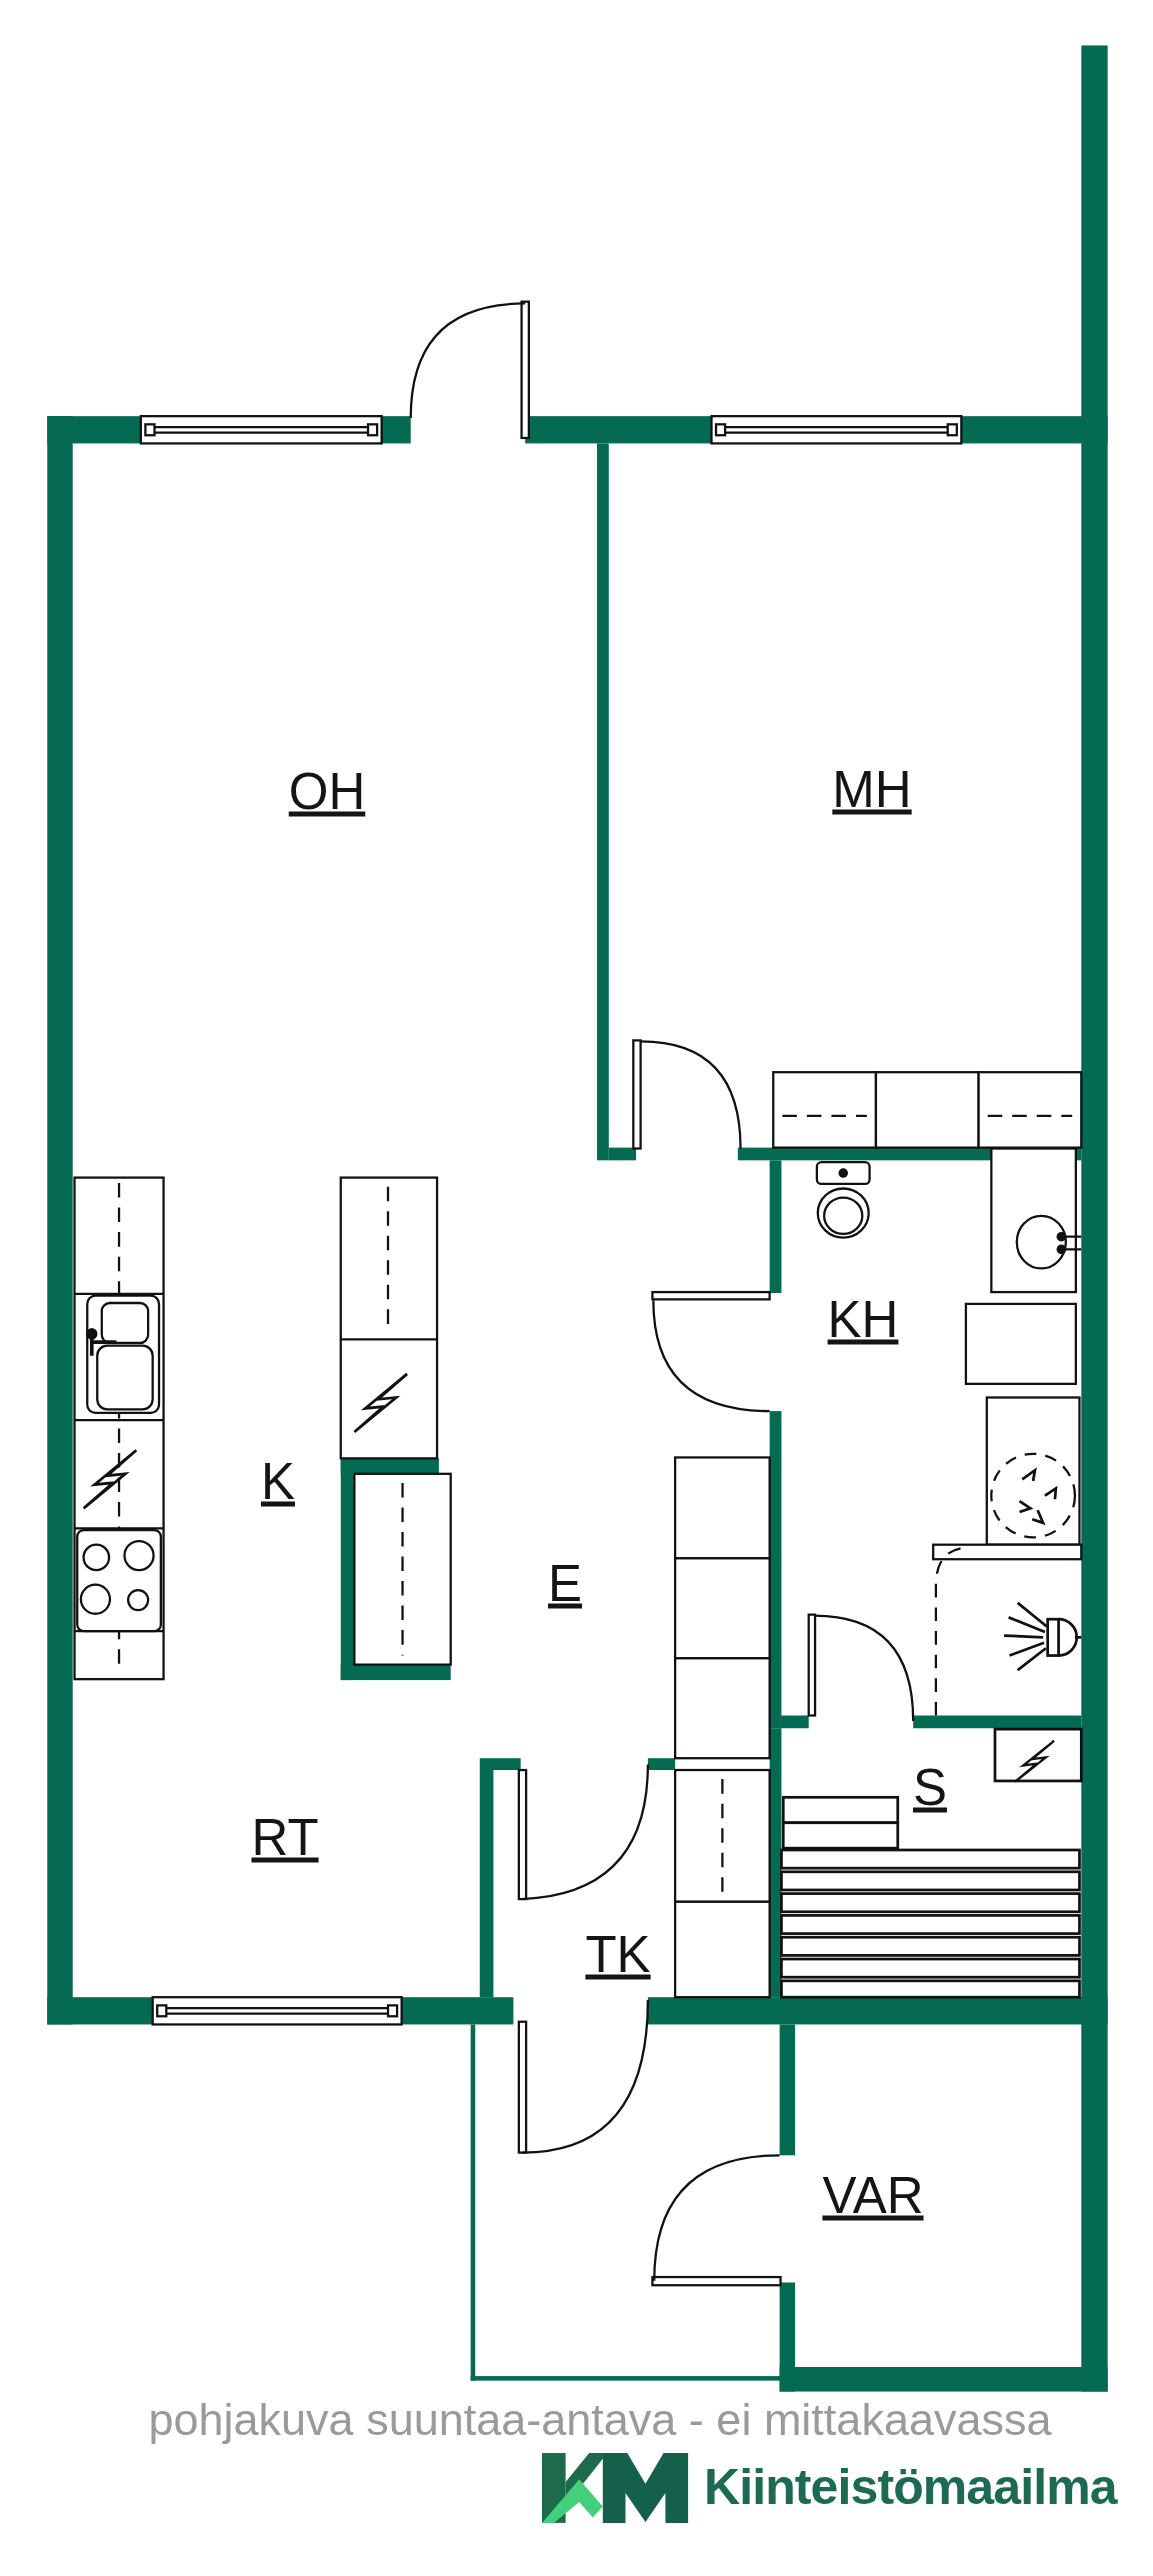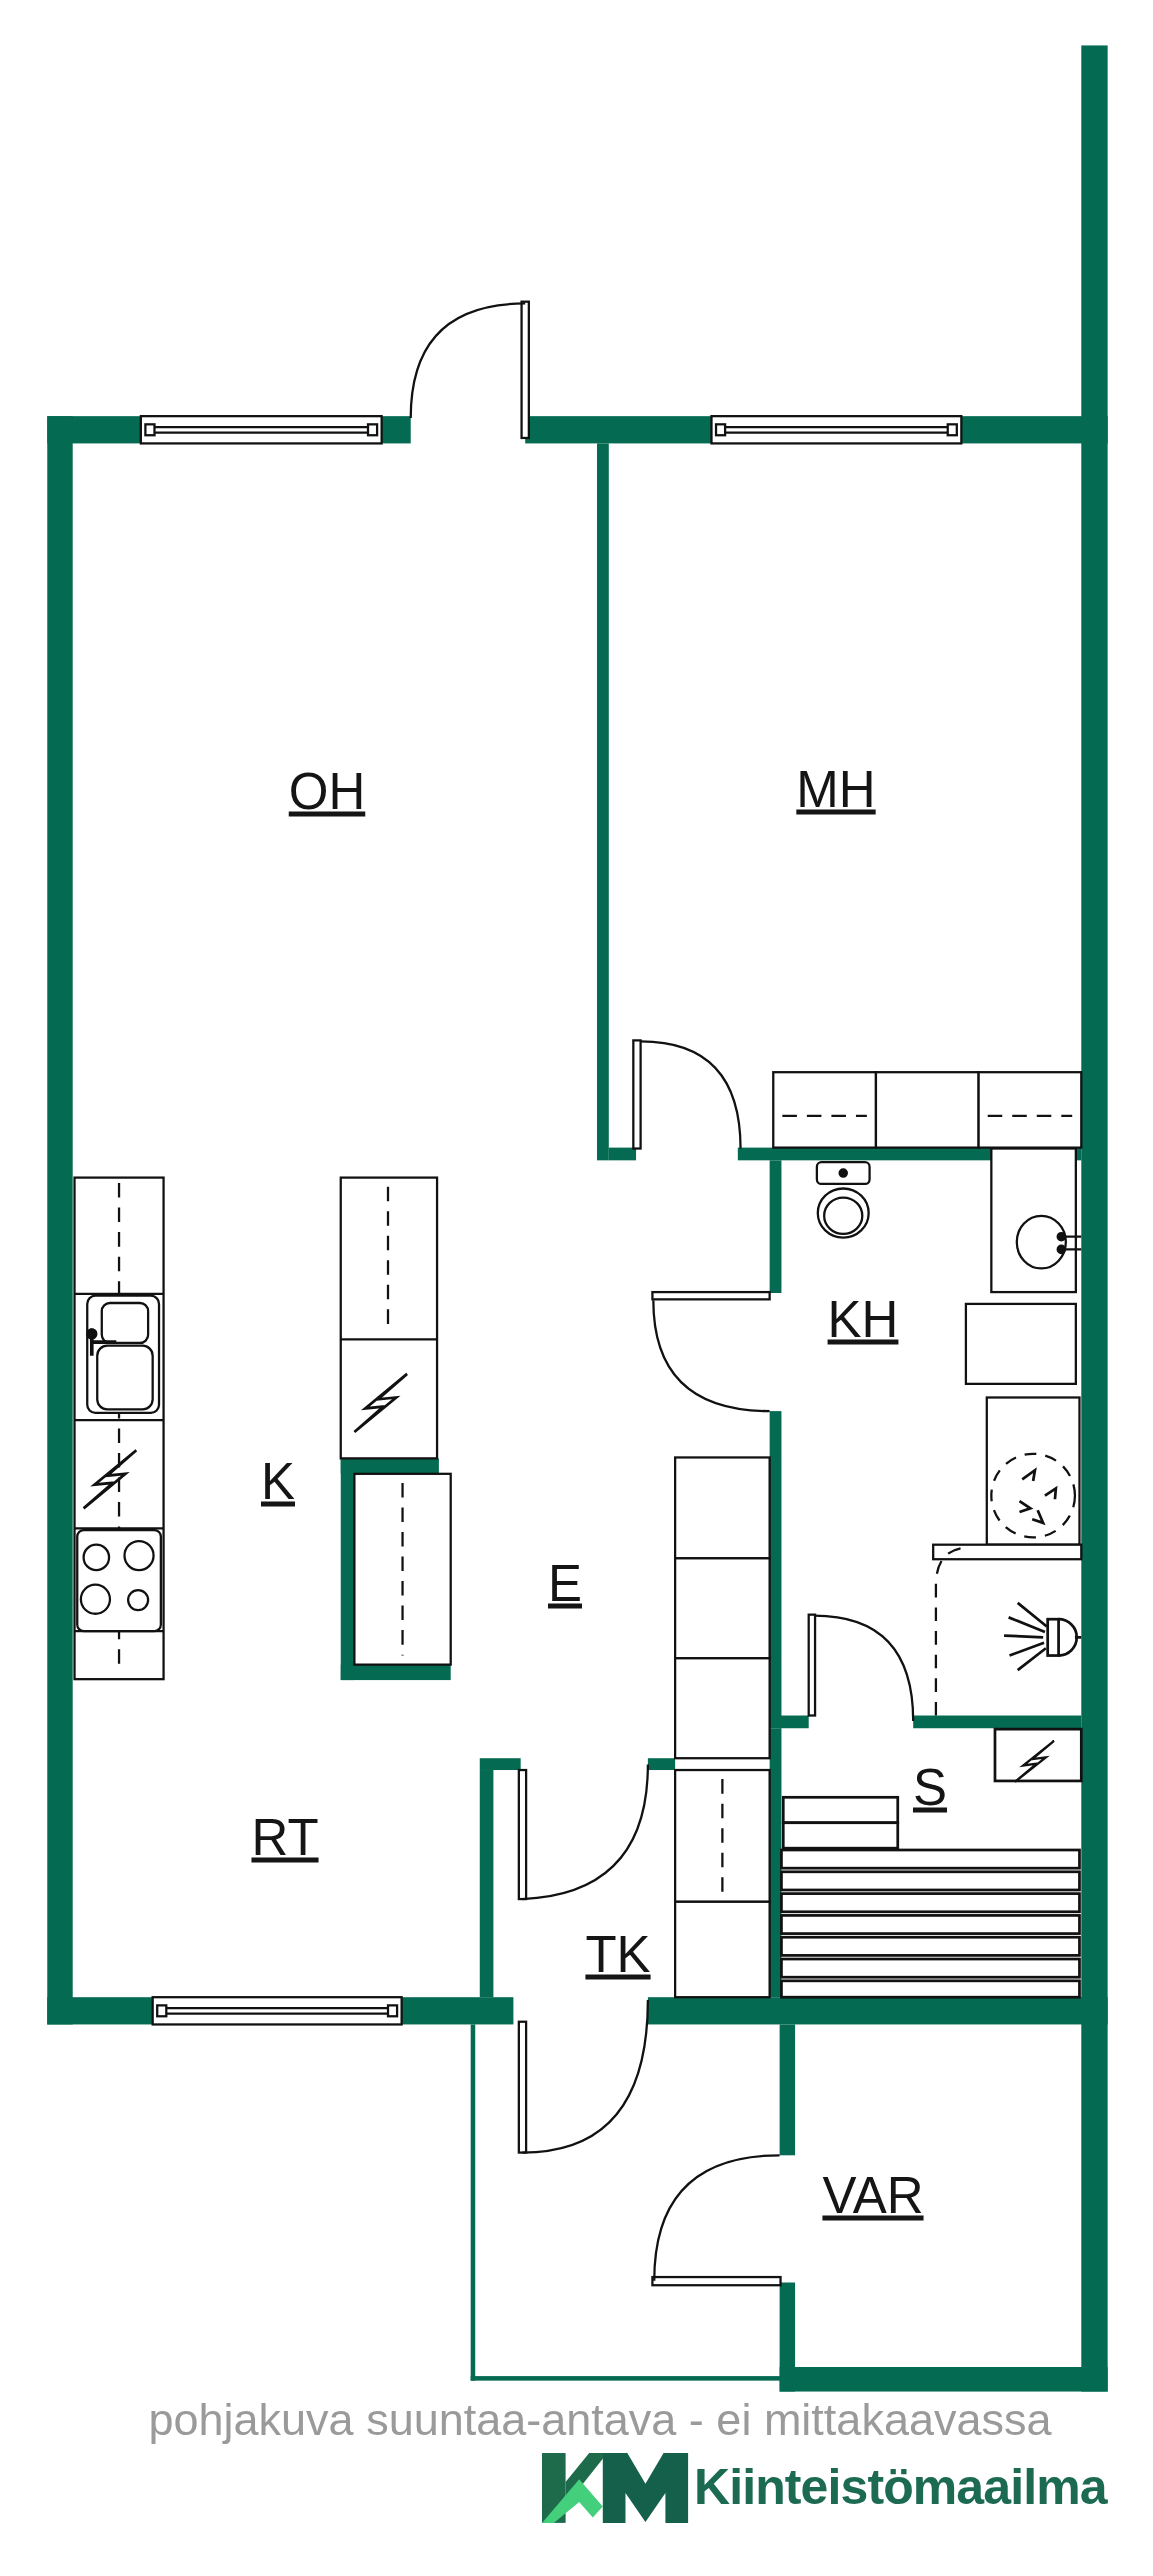--- a/index.html
+++ b/index.html
@@ -8,21 +8,21 @@
   #plan-svg{position:absolute;left:0;top:0;width:1154px;height:2576px;}
   .room-label{position:absolute;transform:translate(-50%,-50%);
         font:400 51px/1 "Liberation Sans",sans-serif;color:var(--label,#151515);
         white-space:nowrap;text-decoration:underline;}
   #disclaimer{position:absolute;left:0;top:2395px;width:1154px;text-align:center;
         transform:translateX(23px);
         font:400 45px/1.1 "Liberation Sans",sans-serif;color:var(--muted-text,#9a9a9a);
         white-space:nowrap;}
   #logo{position:absolute;left:542px;top:2450px;height:75px;display:flex;align-items:center;}
   #logo .logo-text{font:600 50px/73px "Liberation Sans",sans-serif;
-        color:var(--logo-dark,#1d6a52);letter-spacing:-0.9px;margin-left:5px;white-space:nowrap;}
+        color:var(--logo-dark,#1d6a52);letter-spacing:-0.9px;margin-left:15px;white-space:nowrap;}
 </style>
 </head>
 <body>
 
 <div id="page">
 
   <svg id="plan-svg" viewBox="0 0 1270 2835" fill="none" stroke-linecap="butt">
 
     <g fill="var(--wall,#056a52)" stroke="none">
 
@@ -203,21 +203,21 @@
         <rect x="860" y="2084" width="328" height="20" fill="#fff"></rect>
         <rect x="860" y="2108" width="328" height="20" fill="#fff"></rect>
         <rect x="860" y="2132" width="328" height="20" fill="#fff"></rect>
         <rect x="860" y="2156" width="328" height="20" fill="#fff"></rect>
         <rect x="860" y="2180" width="328" height="18" fill="#fff"></rect>
       </g>
     </g>
   </svg>
 
   <span class="room-label" style="left:327px;top:791px">OH</span>
-  <span class="room-label" style="left:836px;top:789px">MH</span>
+  <span class="room-label" style="left:872px;top:789px">MH</span>
   <span class="room-label" style="left:278px;top:1481px">K</span>
   <span class="room-label" style="left:863px;top:1319px">KH</span>
   <span class="room-label" style="left:565px;top:1583px">E</span>
   <span class="room-label" style="left:285px;top:1837px">RT</span>
   <span class="room-label" style="left:930px;top:1787px">S</span>
   <span class="room-label" style="left:618px;top:1954px">TK</span>
   <span class="room-label" style="left:873px;top:2195px">VAR</span>
 
   <div id="disclaimer">pohjakuva suuntaa-antava - ei mittakaavassa</div>
 

